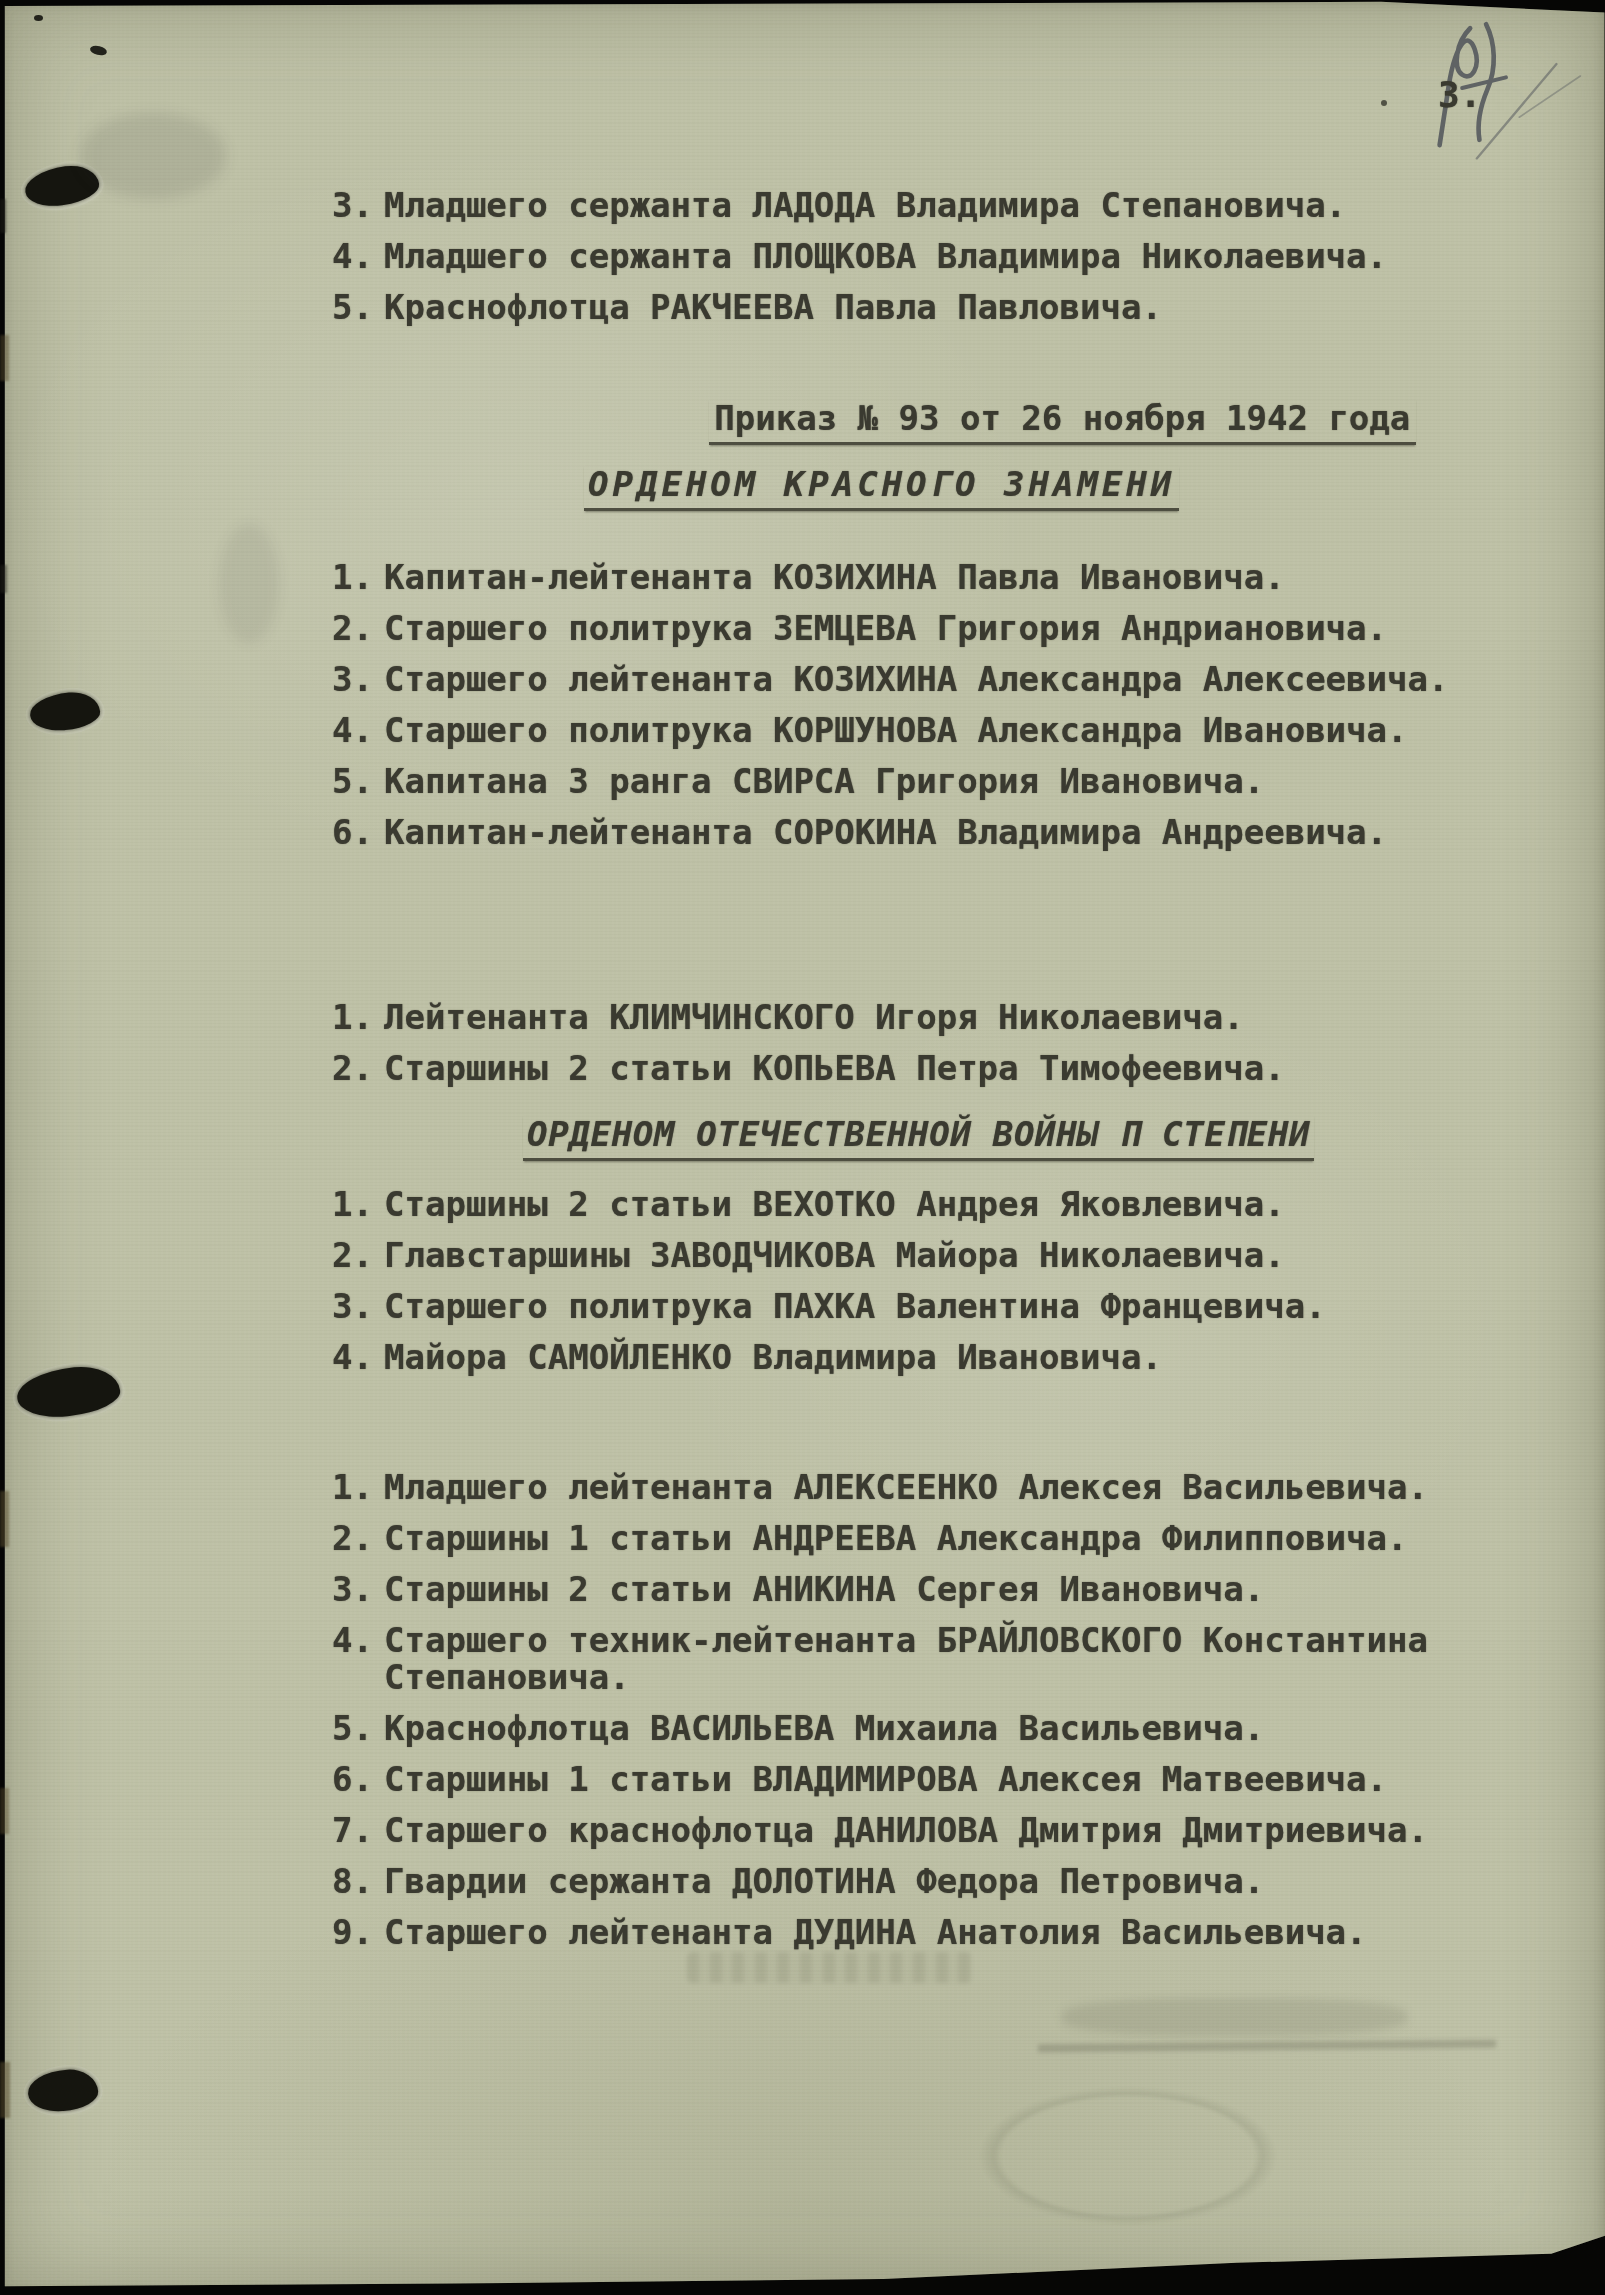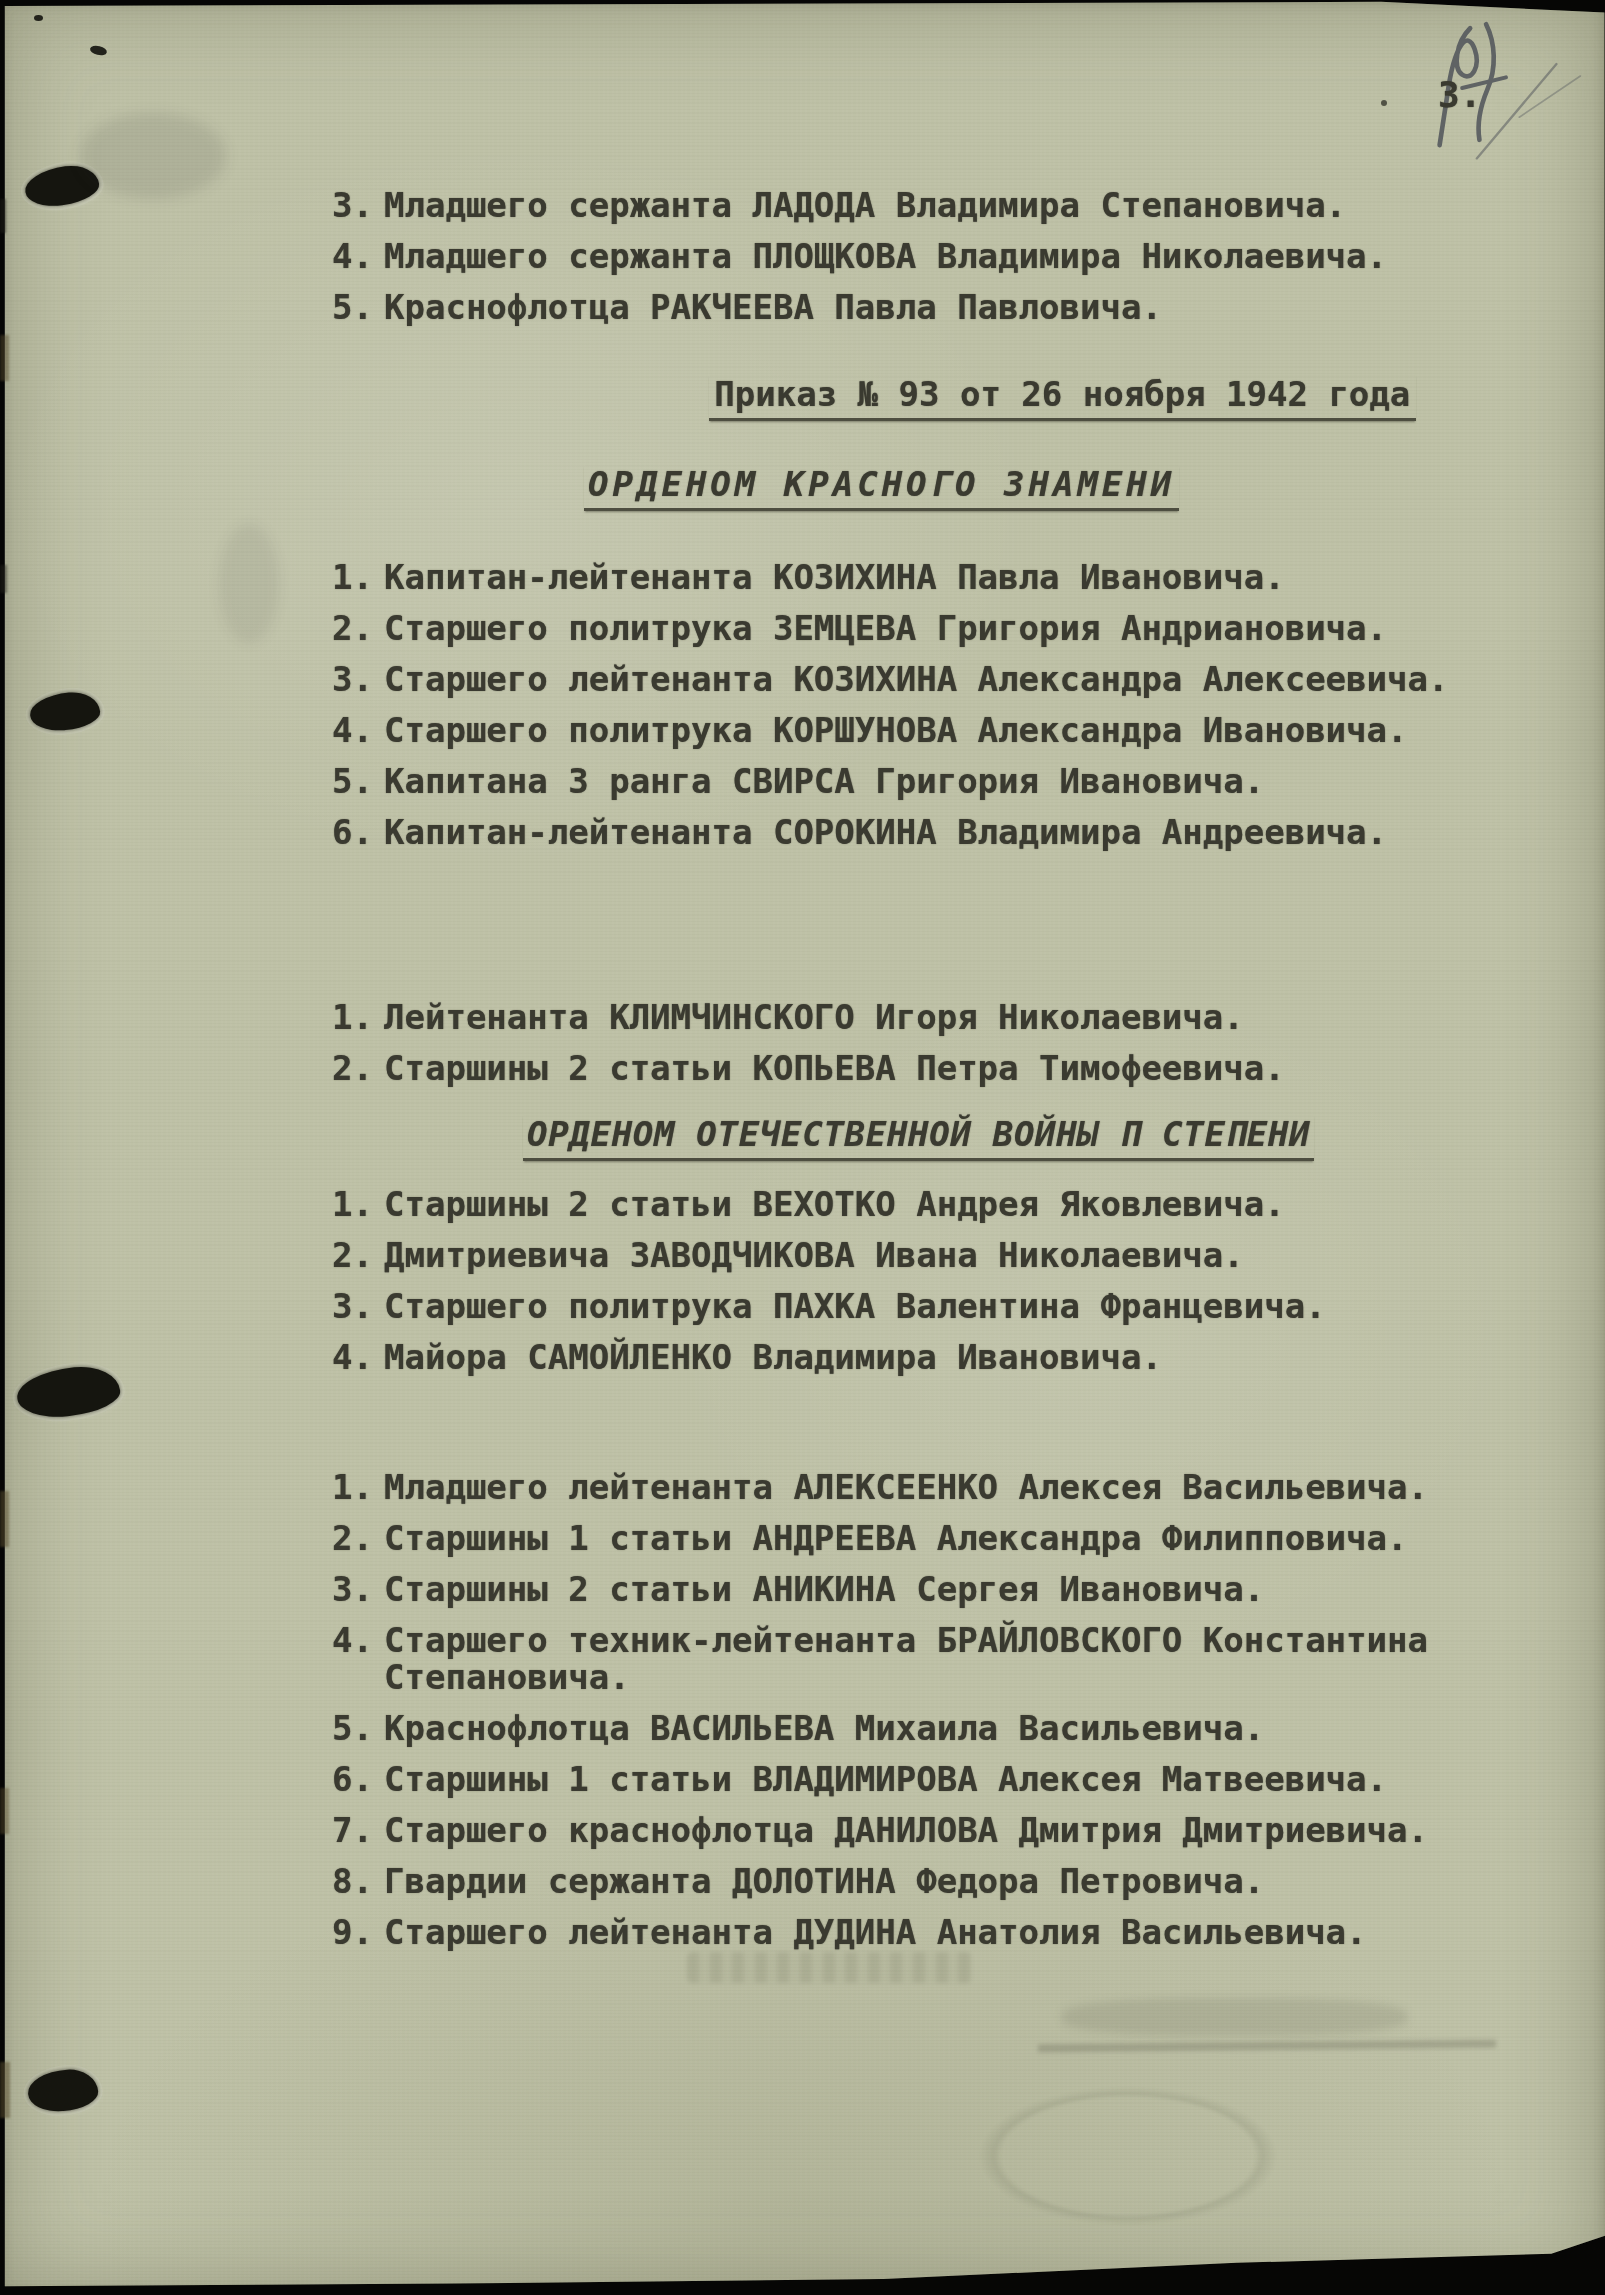--- a/index.html
+++ b/index.html
@@ -18,21 +18,21 @@
                        77% 98.6%, 55% 99.3%, 28% 99.5%, 0.30% 99.62%);
   }
   .ink{color:#3a3a30;font-weight:700;text-shadow:0 0 1.3px rgba(58,58,46,0.45), 0.3px 0.3px 0.7px rgba(58,58,46,0.35);}
   .abs{position:absolute;}
   .list{width:1154px;font-size:34px;}
   .line{display:flex;align-items:flex-start;line-height:37px;margin-bottom:14px;}
   .num{flex:0 0 52px;}
   .txt{flex:1;}
   .order-line{font-size:34px;line-height:37px;white-space:pre;
     border-bottom:3.3px solid rgba(58,58,46,0.85);padding:0 5.3px 4.6px 5.3px;
-    box-shadow:0 1.3px 2px -0.7px rgba(58,58,46,0.55);}
+    box-shadow:0 1.3px 2px -0.7px rgba(58,58,46,0.55);margin-top:24px;}
   .section-title{font-size:34px;line-height:37px;white-space:pre;
     border-bottom:3.3px solid rgba(58,58,46,0.85);padding:0 4px 4.6px 4px;
     box-shadow:0 1.3px 2px -0.7px rgba(58,58,46,0.55);font-style:italic;}
   .ls-wide{letter-spacing:4px;}
   .ls-tight{letter-spacing:0.7px;}
   .ls-xwide{letter-spacing:6px;}
   .page-number{font-size:36px;}
   
   .hole{position:absolute;background:#15150f;
     border-radius:62% 45% 55% 50% / 55% 62% 45% 50%;
@@ -118,21 +118,21 @@
     </div>
 
   <div class="abs ink section-title ls-tight" style="left:523px;top:1116px;">ОРДЕНОМ ОТЕЧЕСТВЕННОЙ ВОЙНЫ П СТЕПЕНИ</div>
   <div class="abs list" style="left:332px;top:1186px;">
       <div class="line ink">
         <span class="num">1.</span>
         <span class="txt">Старшины 2 статьи ВЕХОТКО Андрея Яковлевича.</span>
       </div>
       <div class="line ink">
         <span class="num">2.</span>
-        <span class="txt">Дмитриевича ЗАВОДЧИКОВА Ивана Николаевича.</span>
+        <span class="txt">Главстаршины ЗАВОДЧИКОВА Майора Николаевича.</span>
       </div>
       <div class="line ink">
         <span class="num">3.</span>
         <span class="txt">Старшего политрука ПАХКА Валентина Францевича.</span>
       </div>
       <div class="line ink">
         <span class="num">4.</span>
         <span class="txt">Майора САМОЙЛЕНКО Владимира Ивановича.</span>
       </div>
     </div>

